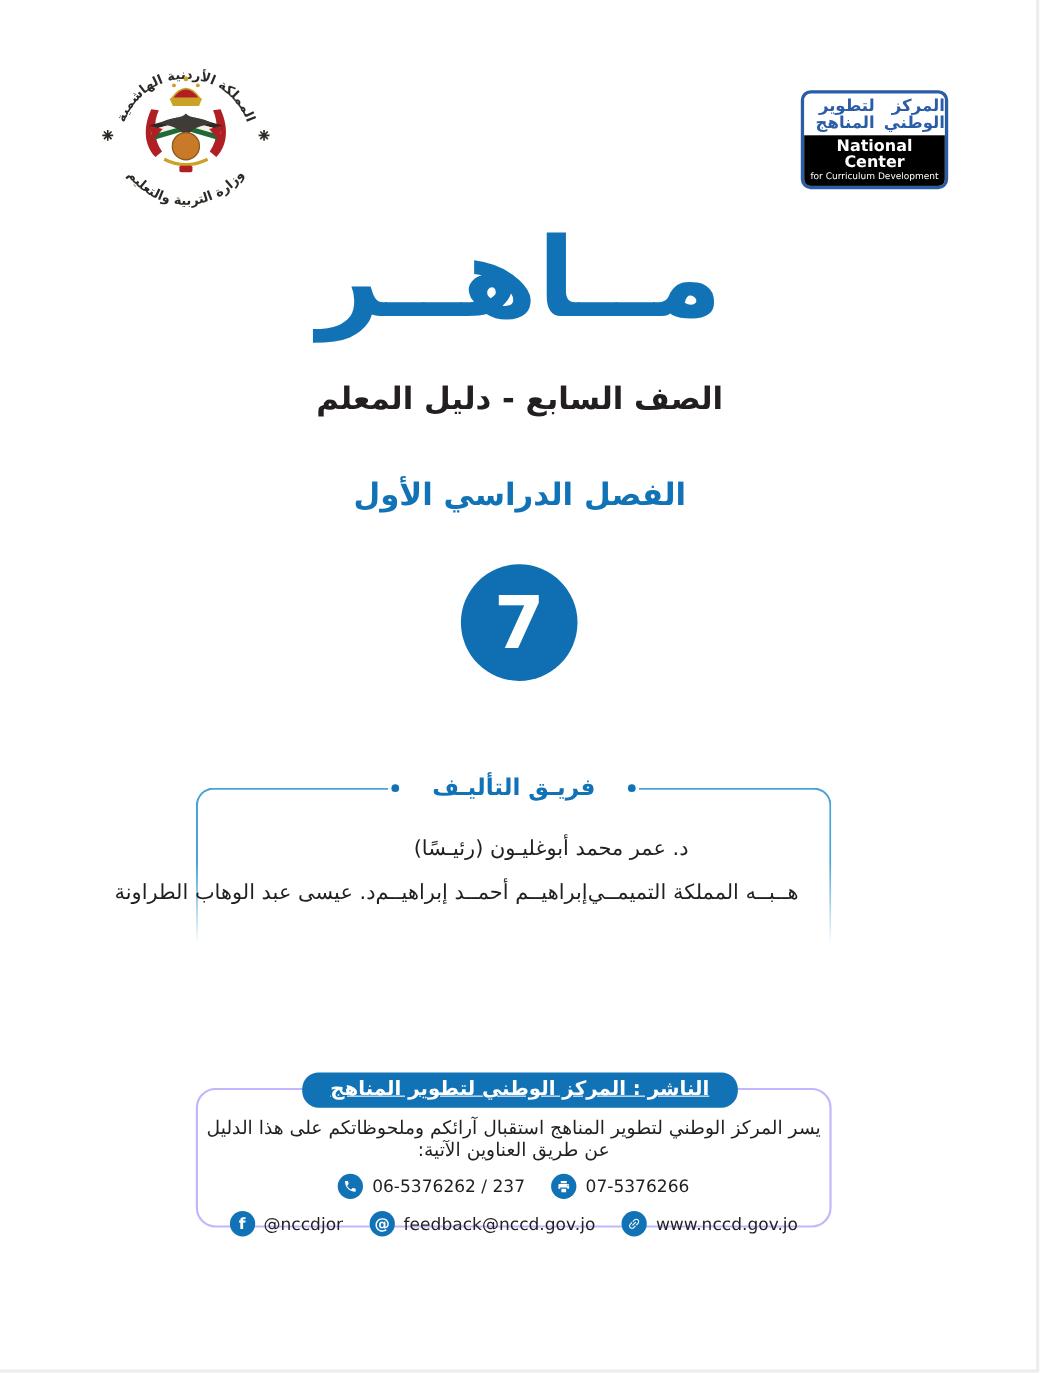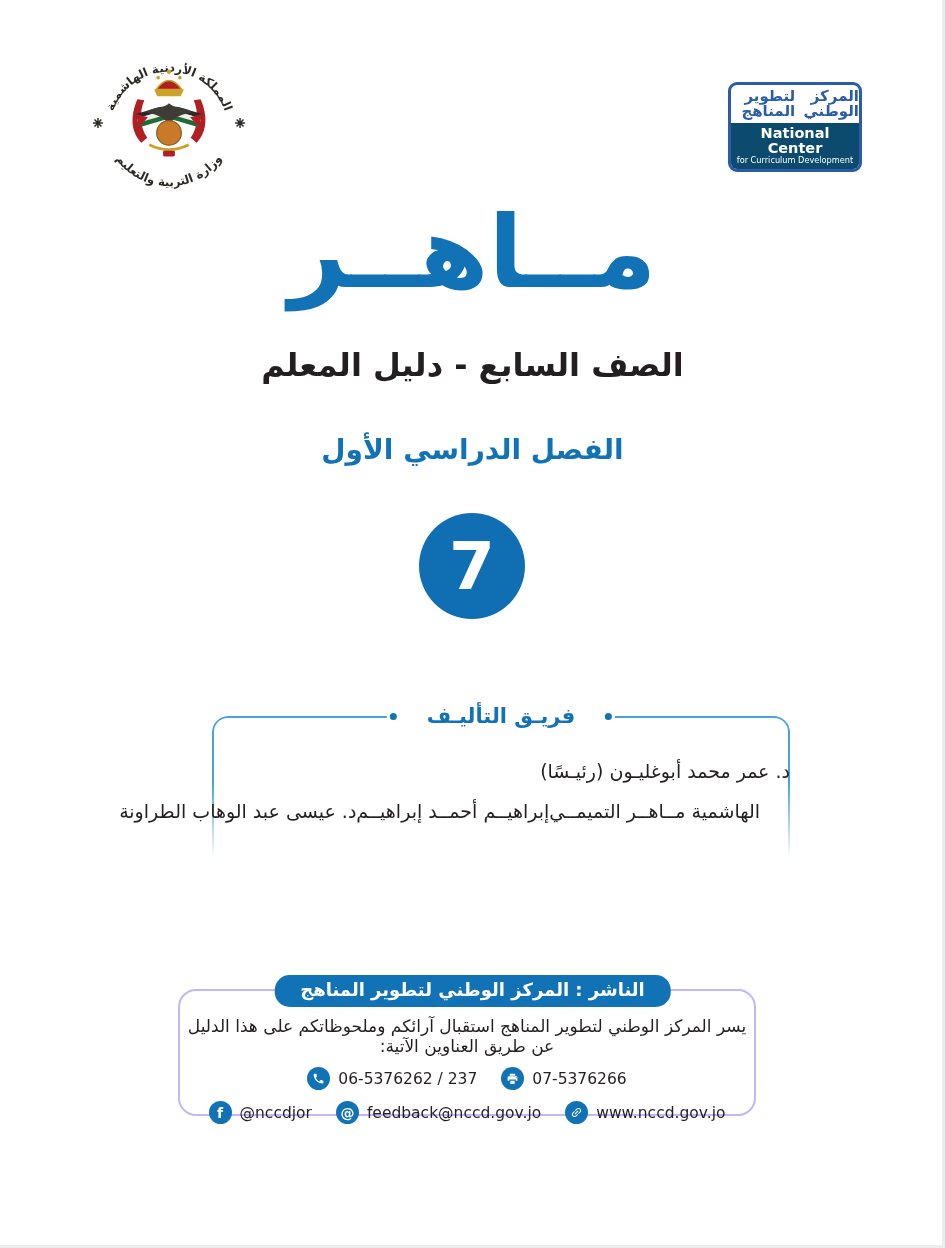--- a/index.html
+++ b/index.html
@@ -8,58 +8,58 @@
         box-shadow:inset -3px -3px 0 #ececec;}
 
   
   .ministry-logo{position:absolute;left:90px;top:50px;width:158px;height:148px;}
   .nccd-logo{position:absolute;left:728px;top:82px;width:134px;height:90px;
              border:3px solid #2b5ca8;border-radius:9px;background:#fff;
              display:flex;flex-direction:column;overflow:hidden;box-sizing:border-box;}
   .nccd-arabic{flex:1;display:flex;flex-direction:row;align-items:center;justify-content:center;
                color:#2b5ca8;font-weight:bold;font-size:15px;line-height:1.05;direction:rtl;
                letter-spacing:0;padding:2px 0 1px 0;}
-  .nccd-english{background:#0c4a6e;color:#fff;text-align:center;padding:3px 2px 4px 2px;}
+  .nccd-english{background:#000000;color:#fff;text-align:center;padding:3px 2px 4px 2px;}
   .nccd-english .en1{font-size:14.5px;font-weight:bold;line-height:1.05;}
   .nccd-english .en2{font-size:8.2px;line-height:1.1;}
 
   
   .main-title{position:absolute;top:178px;left:0;width:100%;text-align:center;direction:rtl;
               color:#1173b6;font-size:100px;font-weight:bold;line-height:150px;}
   .subtitle{position:absolute;top:346px;left:0;width:100%;text-align:center;direction:rtl;
-            color:#231f20;font-size:32px;font-weight:bold;}
+            color:#231f20;font-size:28px;font-weight:bold;}
   .semester{position:absolute;top:408px;left:0;width:100%;text-align:center;direction:rtl;
             color:#1173b6;font-size:28px;font-weight:bold;margin-top:25px;}
 
   .grade-circle{position:absolute;left:419px;top:513px;width:106px;height:106px;border-radius:50%;
                 background:#0f6fb2;color:#fff;display:flex;align-items:center;justify-content:center;
                 font-size:66px;font-weight:bold;}
 
   
-  .authors-box{position:absolute;left:178px;top:716px;width:578px;height:150px;margin-left:34px;}
+  .authors-box{position:absolute;left:178px;top:716px;width:578px;height:150px;}
   .authors-box .frame{position:absolute;inset:0;border:2px solid #4aa3d8;border-bottom:none;
               border-radius:16px 16px 0 0;
               -webkit-mask-image:linear-gradient(to bottom,#000 45%,transparent 95%);
               mask-image:linear-gradient(to bottom,#000 45%,transparent 95%);}
   .authors-heading{position:absolute;top:0;left:50%;transform:translate(-50%,-50%);
                    display:flex;align-items:center;background:#fff;padding:0 3px;z-index:2;}
   .authors-heading .dot{width:7px;height:7px;border-radius:50%;background:#1173b6;flex:0 0 auto;}
   .authors-heading .label{color:#1173b6;font-size:21px;font-weight:bold;direction:rtl;
                           margin:0 30px;white-space:nowrap;}
-  .authors-chair{position:absolute;top:44px;left:0;width:100%;direction:rtl;
-                 font-size:19px;font-weight:500;}
+  .authors-chair{position:absolute;top:44px;left:0;width:100%;text-align:center;direction:rtl;
+                 font-size:19px;font-weight:500;padding-left:34px;}
   .authors-members{position:absolute;top:84px;left:0;width:100%;box-sizing:border-box;
                    padding:0 30px;display:flex;direction:rtl;justify-content:space-between;
                    font-size:19px;font-weight:500;}
   .authors-members span{white-space:nowrap;}
 
   
   .publisher-banner{position:absolute;top:975px;left:50%;transform:translateX(-50%);z-index:3;
                     background:#1173b6;color:#fff;font-size:18px;font-weight:bold;direction:rtl;
-                    padding:4px 26px 7px 26px;border-radius:15px;white-space:nowrap;}
+                    padding:4px 26px 7px 26px;border-radius:15px;white-space:nowrap;text-decoration:underline;}
   .publisher-box{position:absolute;left:178px;top:989px;width:578px;height:127px;
                  border:2px solid #c4b5fd;border-radius:18px;box-sizing:border-box;}
   .publisher-note{margin-top:25px;text-align:center;direction:rtl;font-size:17px;font-weight:500;}
   .contact-row{display:flex;justify-content:center;align-items:center;gap:24px;margin-top:11px;
                font-size:15.5px;text-align:right;}
   .contact-item{display:flex;align-items:center;gap:8px;white-space:nowrap;}
   .cicon{width:23px;height:23px;border-radius:50%;background:#1173b6;color:#fff;
          display:inline-flex;align-items:center;justify-content:center;flex:0 0 auto;
          font-weight:bold;}
   .cicon svg{width:13px;height:13px;display:block;}
@@ -143,21 +143,21 @@
 
   <div class="authors-box">
     <div class="frame"></div>
     <div class="authors-heading">
       <span class="dot"></span>
       <span class="label">فريـق التأليـف</span>
       <span class="dot"></span>
     </div>
     <div class="authors-chair">د. عمر محمد أبوغليـون (رئيـسًا)</div>
     <div class="authors-members">
-      <span>الهاشمية مــاهــر التميمــي</span>
+      <span>هــبــه المملكة التميمــي</span>
       <span>إبراهيــم أحمــد إبراهيــم</span>
       <span>د. عيسى عبد الوهاب الطراونة</span>
     </div>
   </div>
 
   <div class="publisher-banner">الناشر : المركز الوطني لتطوير المناهج</div>
 
   <div class="publisher-box">
     <div class="publisher-note">يسر المركز الوطني لتطوير المناهج استقبال آرائكم وملحوظاتكم على هذا الدليل عن طريق العناوين الآتية:</div>
 

